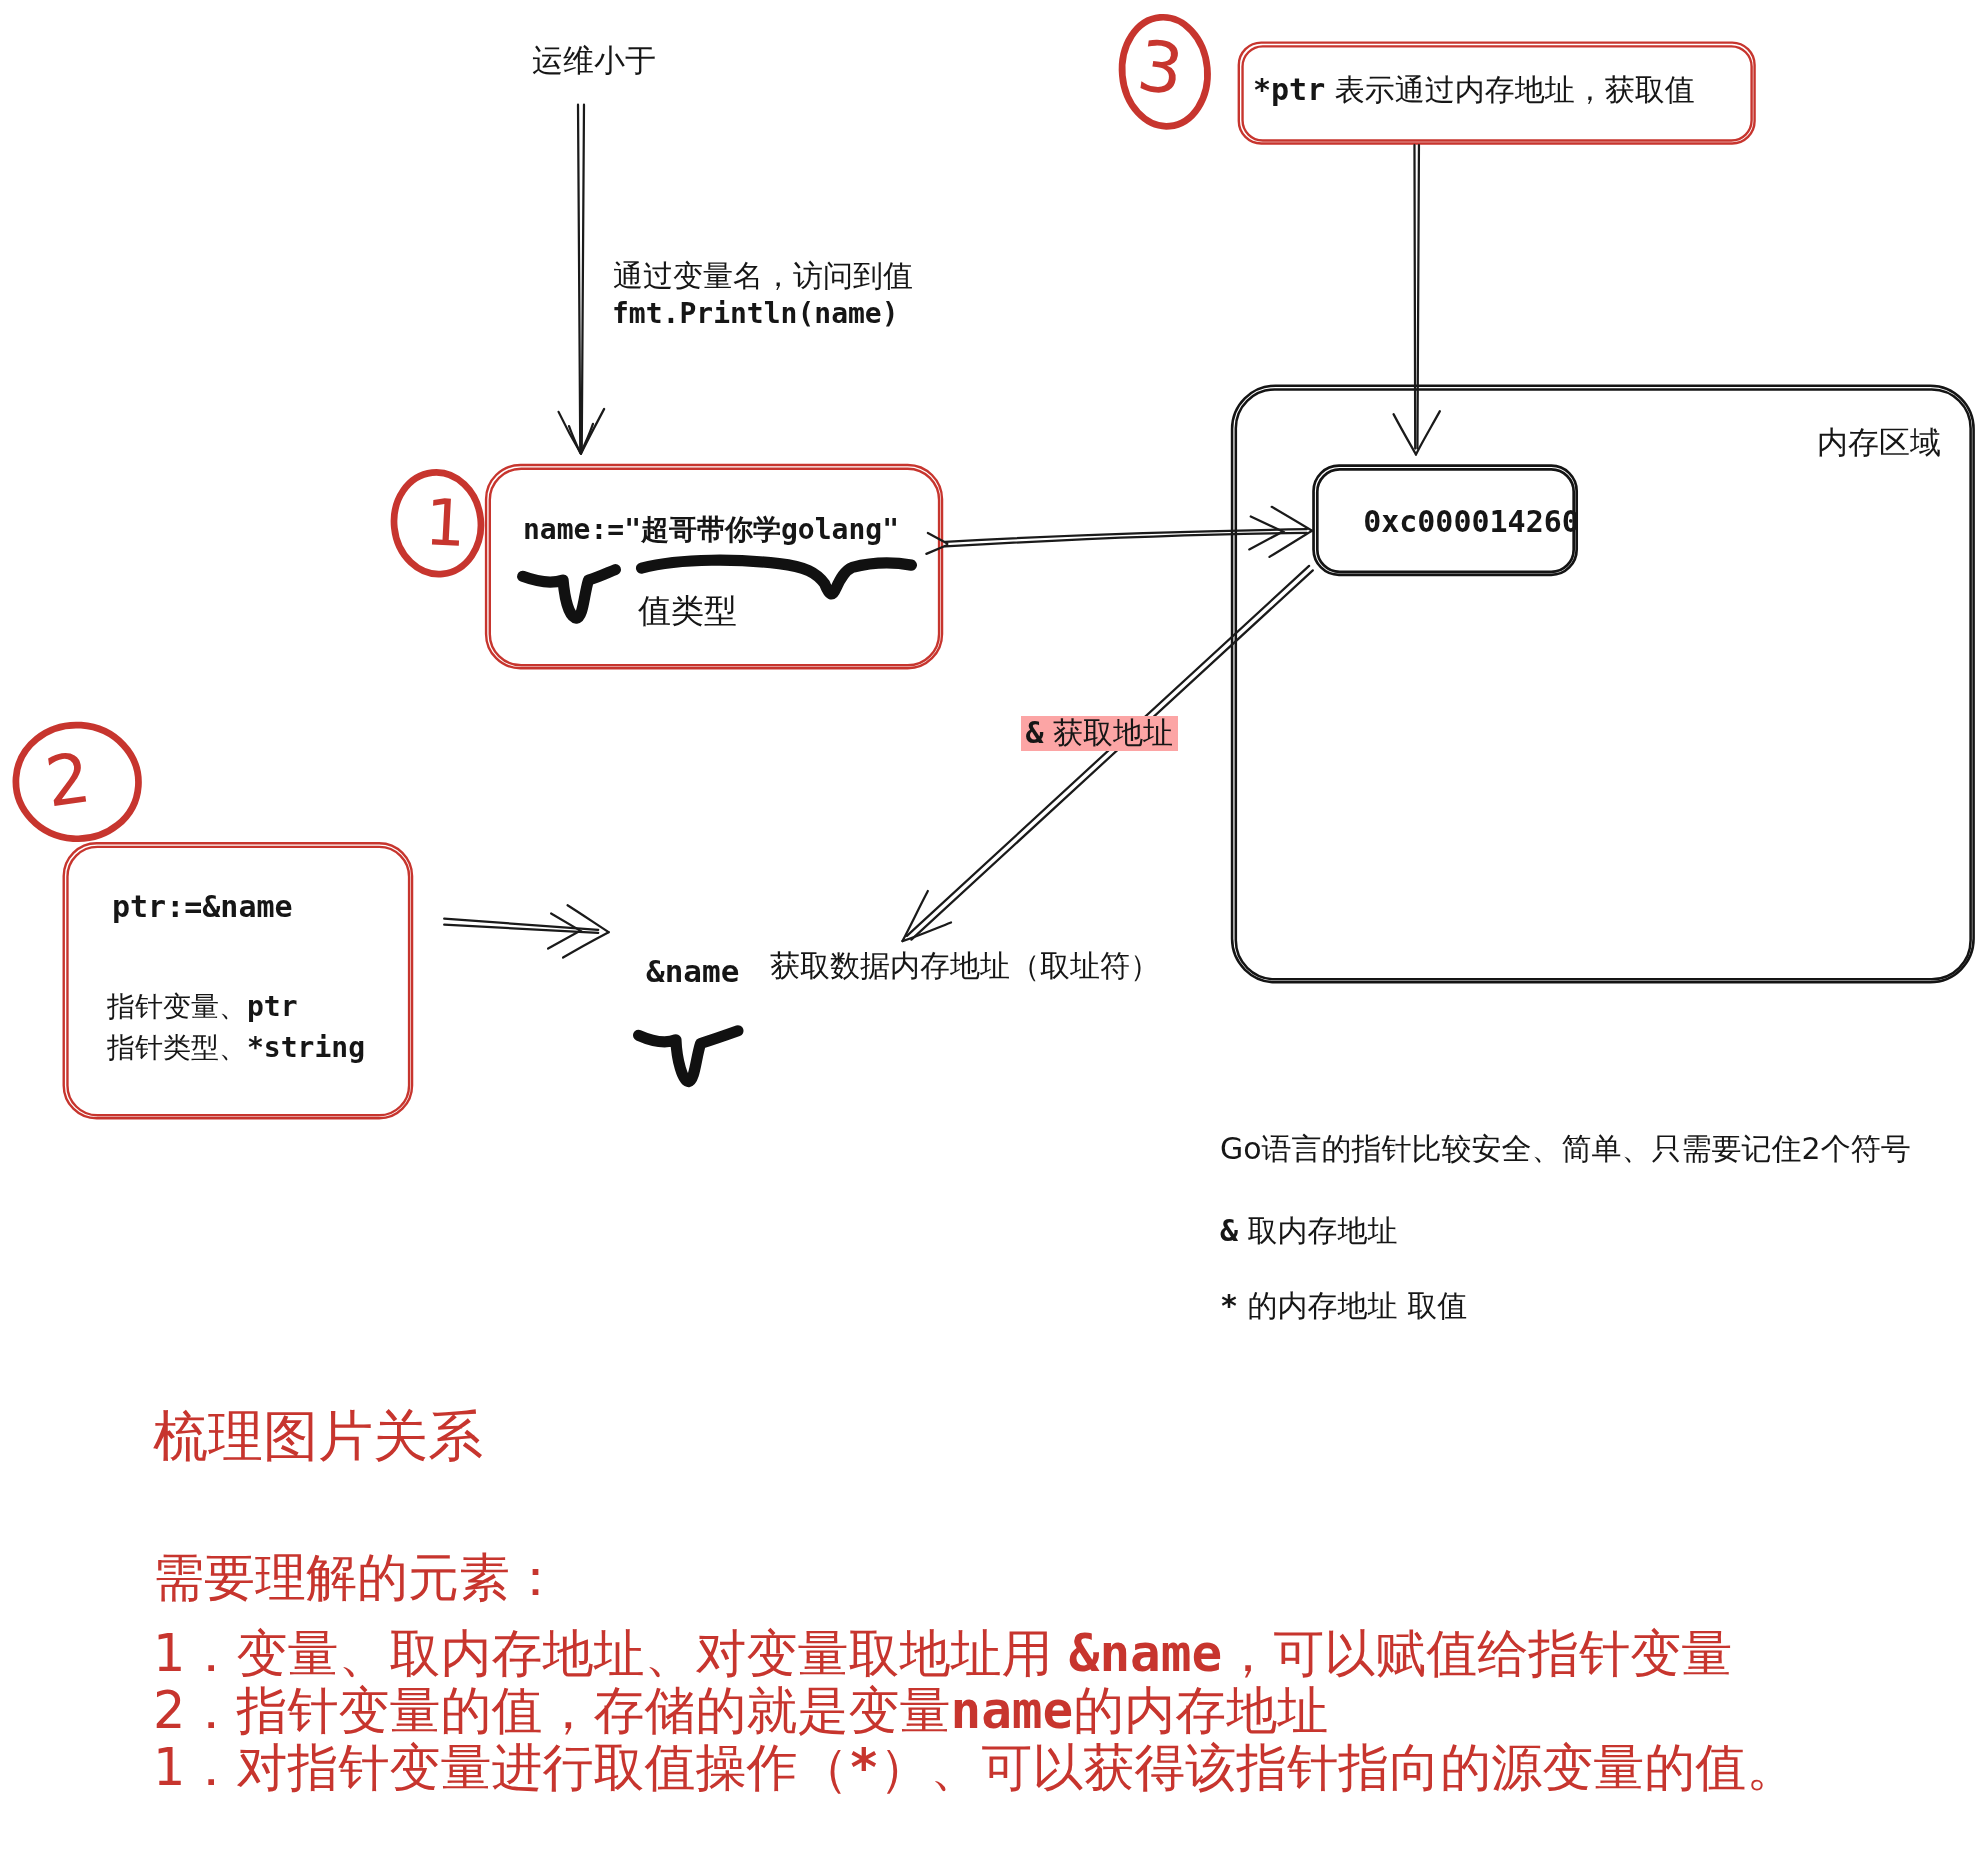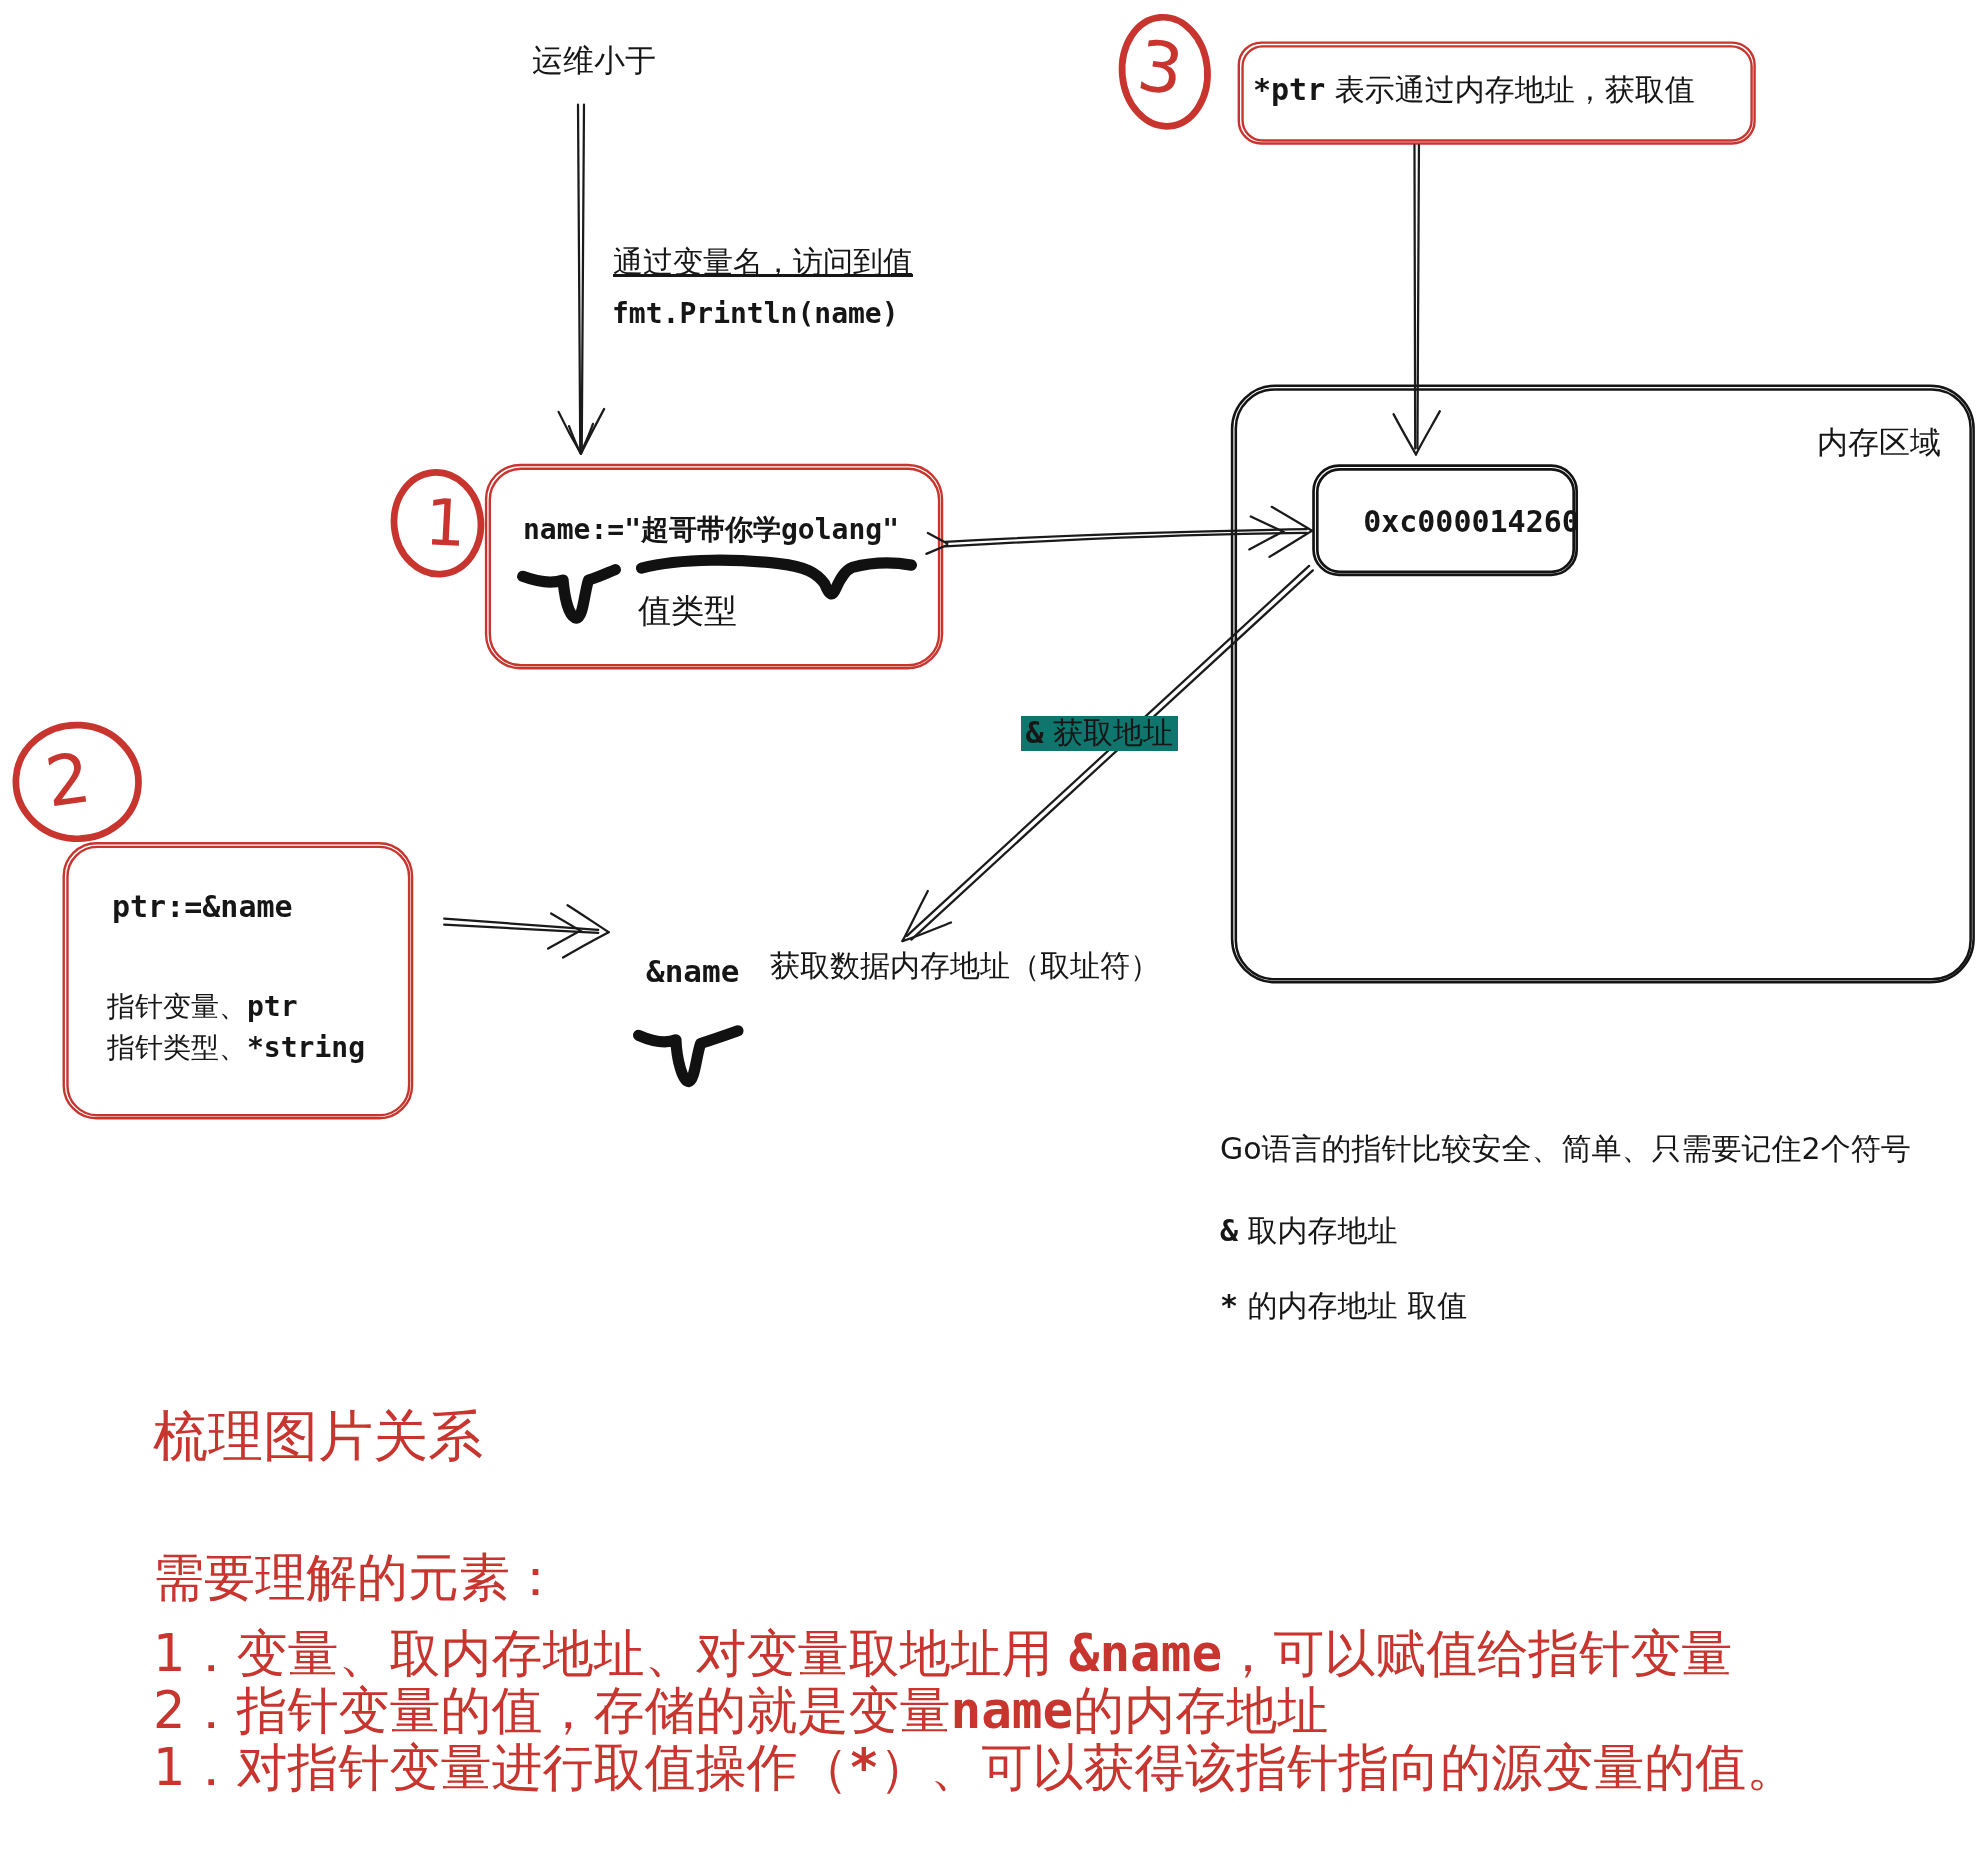--- a/index.html
+++ b/index.html
@@ -6,21 +6,21 @@
   html,body{ margin:0; padding:0; }
   body{
     width:1985px; height:1874px; position:relative; background:#ffffff;
     font-family:"DejaVu Sans", sans-serif; color:var(--ink); overflow:hidden;
   }
   #sketch{ position:absolute; left:0; top:0; z-index:1; }
   .t{ position:absolute; z-index:2; white-space:nowrap; line-height:1.15; color:var(--ink); }
   .mono{ font-family:"DejaVu Sans Mono", monospace; font-weight:bold; }
   .red{ color:var(--red);margin-top:40px; }
   .digit{ position:absolute; z-index:3; color:var(--red); font-weight:500; }
-  .wbg{ background:#0f766e; padding:0 4.5px; }
+  .wbg{ background:#fca5a5; padding:0 4.5px; }
   .center{ text-align:center; }
 </style>
 </head>
 <body>
 
 <svg id="sketch" width="1985" height="1874" viewBox="0 0 2655 2507">
 
   <g fill="none" stroke="#c7352e" stroke-width="3.2">
     <rect x="650" y="622" width="610" height="272" rx="46"></rect>
     <rect x="655" y="627" width="601" height="263" rx="42"></rect>
@@ -95,21 +95,21 @@
 
   <g fill="none" stroke="#c7352e" stroke-width="9" stroke-linecap="round">
     <ellipse cx="585" cy="700" rx="58" ry="68" transform="rotate(-6 585 700)"></ellipse>
     <ellipse cx="103" cy="1046" rx="82" ry="76" transform="rotate(4 103 1046)"></ellipse>
     <ellipse cx="1558" cy="96" rx="57" ry="73" transform="rotate(-5 1558 96)"></ellipse>
   </g>
 </svg>
 
 <div class="t" style="left:532px; top:43px; font-size:31px;">运维小于</div>
 
-<div class="t" style="left:613px; top:245px; font-size:30px;text-decoration:underline;">通过变量名，访问到值</div>
+<div class="t" style="left:613px; top:259px; font-size:30px;">通过变量名，访问到值</div>
 <div class="t mono" style="left:612px; top:298px; font-size:28px;">fmt.Println(name)</div>
 
 <div class="digit" style="left:425px; top:486px; font-size:64px; transform:rotate(3deg);">1</div>
 <div class="t mono" style="left:523px; top:514px; font-size:28px;">name:="超哥带你学golang"</div>
 <div class="t" style="left:638px; top:592px; font-size:33px;">值类型</div>
 
 <div class="digit" style="left:1138px; top:27px; font-size:70px; transform:rotate(8deg);">3</div>
 <div class="t" style="left:1253px; top:73px; font-size:30px;">
   <span class="mono">*ptr</span>
   <span>表示通过内存地址，获取值</span>

